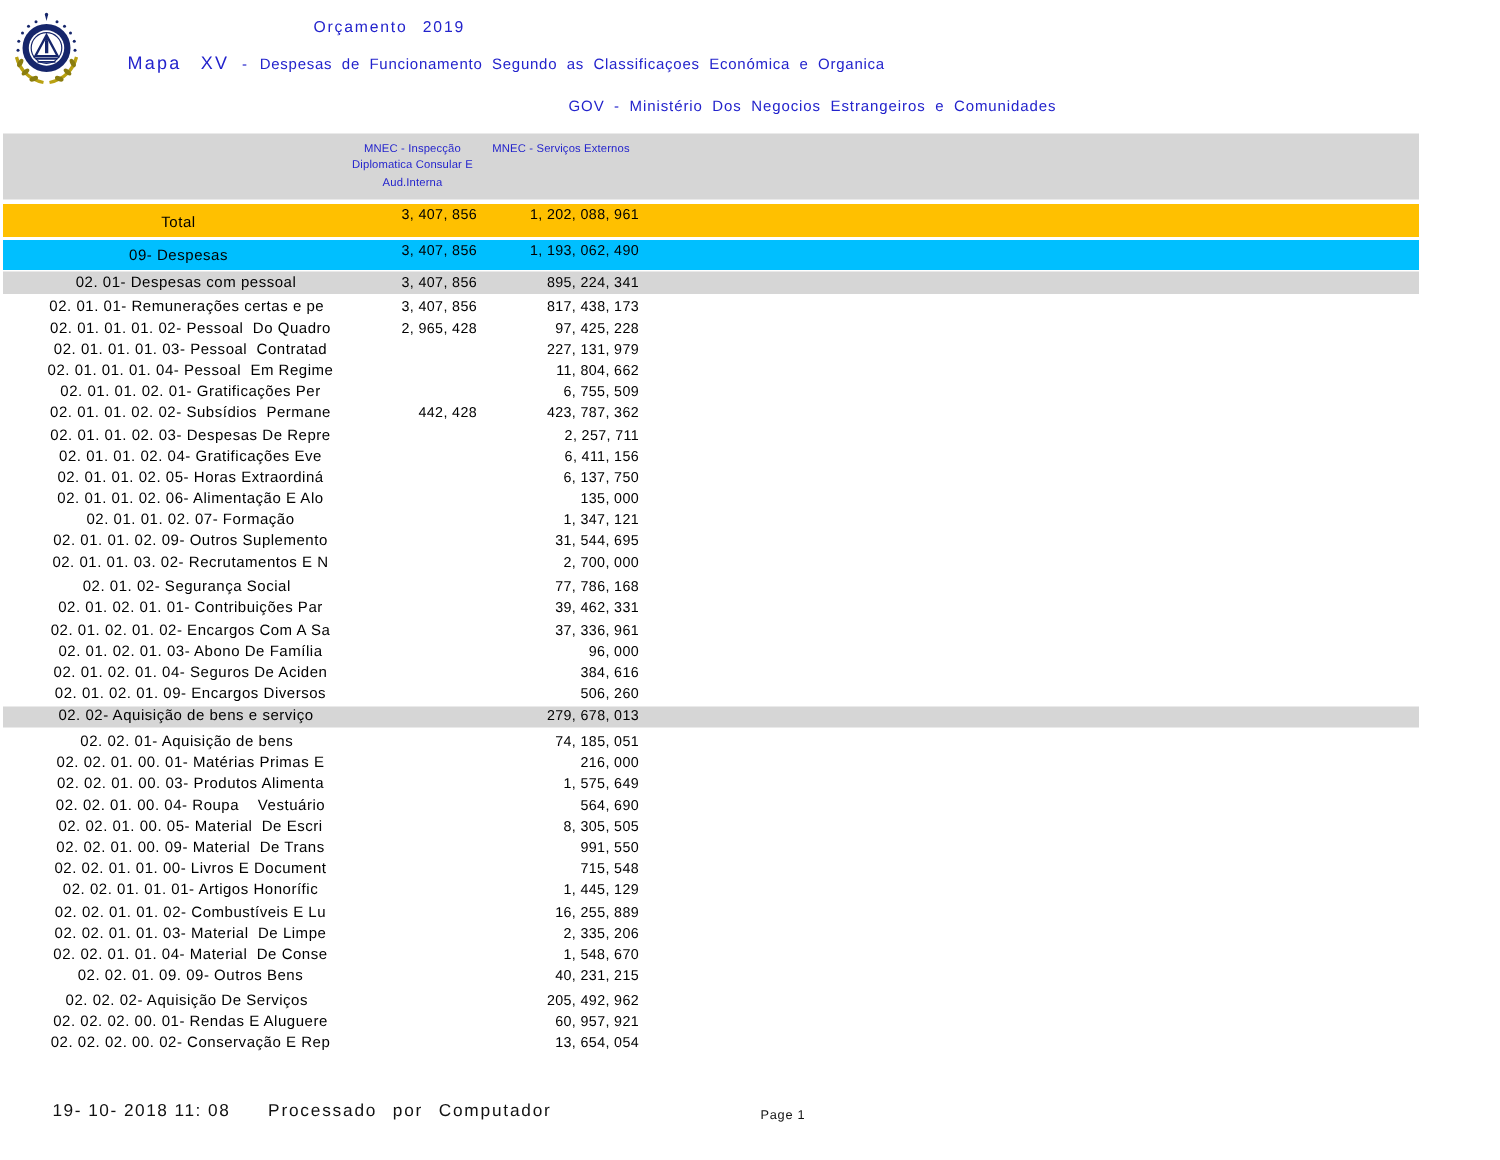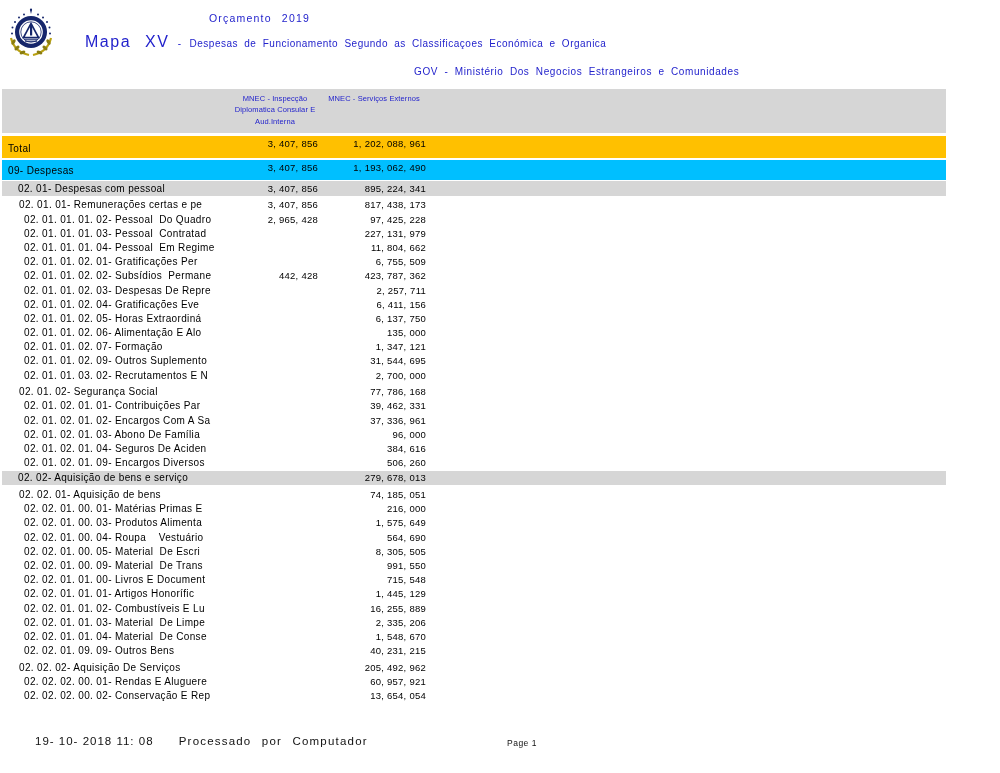--- a/index.html
+++ b/index.html
@@ -8,41 +8,41 @@
     position:relative; width:1000px; height:773px; background:#ffffff;
     font-family:"Liberation Sans", sans-serif; overflow:hidden;
   }
   
   .logo { position:absolute; left:7px; top:8px; width:48px; height:52px; }
   .doc-title {
     position:absolute; left:209px; top:12px;
     color:#2323cc; font-size:10.5px; letter-spacing:1.2px; word-spacing:6px;
   }
   .map-line { position:absolute; left:85px; top:33px; color:#2323cc; white-space:nowrap; }
-  .map-label { font-size:16px; letter-spacing:1.5px; word-spacing:8px;margin-top:44px; }
+  .map-label { font-size:12px; letter-spacing:1.5px; word-spacing:8px;margin-top:44px; }
   .map-sep { font-size:10px; margin:0 4px; }
   .map-subtitle { font-size:10px; letter-spacing:0.5px; word-spacing:3px; }
   .org-line {
-    position:absolute; left:414px; top:66px;
+    position:absolute; left:379px; top:66px;
     color:#2323cc; font-size:10px; letter-spacing:0.6px; word-spacing:3px;
   }
   
   .report-table { position:absolute; left:2px; top:89px; width:944px; }
   .thead {
     display:grid; grid-template-columns:228px 90px 108px 1fr;
     background:#d6d6d6; height:44px; margin-bottom:3px;
   }
   .col-head {
     color:#2323cc; font-size:7.5px; line-height:1.5; text-align:center;
     padding-top:4px; letter-spacing:0.1px;
   }
   .row {
     display:grid; grid-template-columns:228px 90px 108px 1fr;
   }
-  .row .label { font-size:10px; letter-spacing:0.35px; white-space:pre; color:#000; align-self:center; }
+  .row .label { font-size:10px; letter-spacing:0.35px; white-space:pre; color:#000; align-self:center;text-align:center; }
   .row .num {
     text-align:right; font-size:9.5px; letter-spacing:0.25px; white-space:pre;
     padding-right:2px; color:#000; align-self:center;
   }
   .row-total { background:#ffc000; height:22px; }
   .row-section { background:#00bfff; height:20px; margin-top:2px; }
   .row-total .label, .row-section .label { align-self:end; padding-bottom:4px; }
   .row-total .num, .row-section .num { align-self:start; padding-top:2px; }
   .row-subsection { background:#d6d6d6; height:14.5px; margin-top:1px; }
   .row-group { background:#fff; height:14.5px; margin-top:2px; }

